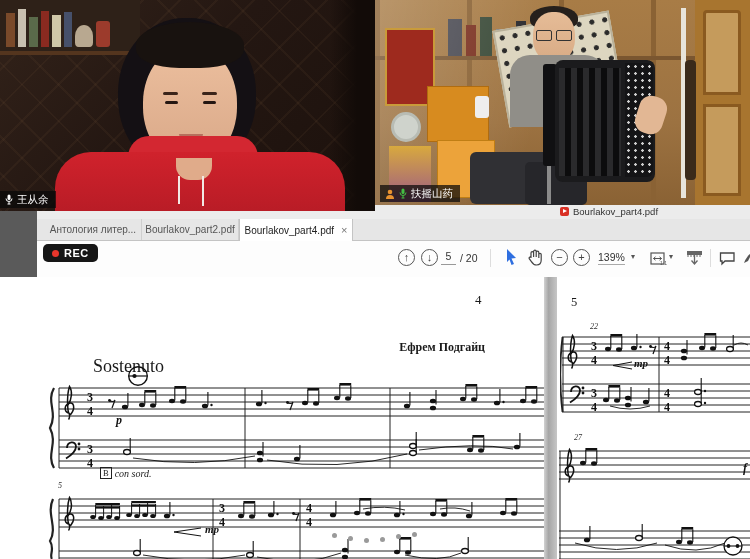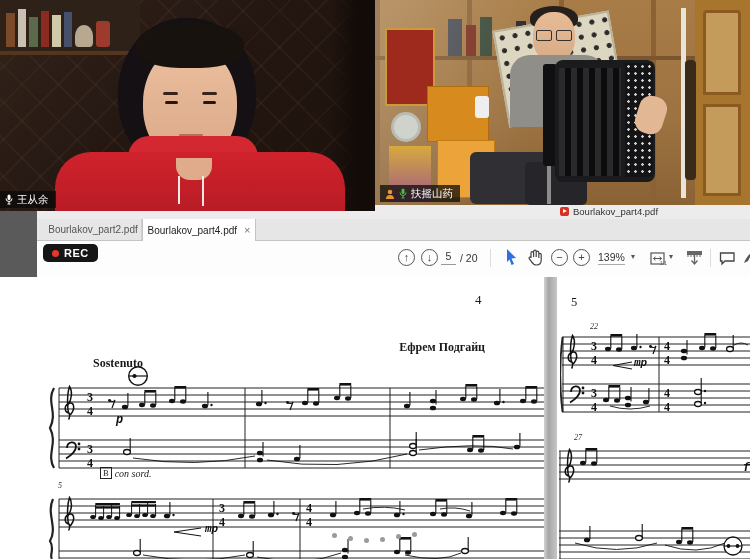--- a/index.html
+++ b/index.html
@@ -27,38 +27,41 @@
   .tsep{position:absolute;top:249px;width:1px;height:18px;background:#ddd}
   .rec{left:43px;top:244px;display:flex;align-items:center;gap:5px;background:#161616;border-radius:5px;padding:3px 9px;color:#fff;font-size:11px;font-weight:bold;letter-spacing:.5px}
   .recdot{width:7px;height:7px;border-radius:50%;background:#e8362c}
   
   .content{left:0;top:277px;width:750px;height:282px;background:#fff}
   .pagegap{left:544px;top:0;width:13px;height:282px;background:linear-gradient(90deg,#d2d2d2,#a6a6a6 35%,#c6c6c6)}
   .serif{font-family:"Liberation Serif",serif;color:#1a1a1a}
   .score-title{font-size:23px;font-weight:bold;text-align:center}
   .ts{font-family:"Liberation Serif",serif;font-weight:bold;font-size:12px;fill:#111}
   .mnum{font-family:"Liberation Serif",serif;font-style:italic;font-size:8px;color:#333}
-  .dyn{font-family:Liberation Mono, monospace;font-style:italic;font-weight:bold;color:#111}
+  .dyn{font-family:Liberation Serif, serif;font-style:italic;font-weight:bold;color:#111}
   .greydot{position:absolute;width:5px;height:5px;border-radius:50%;background:#9a9a9a}
 </style>
 </head>
 <body>
 
 <div class="screen">
 
   <div class="abs" style="left:0;top:205px;width:37px;height:72px;background:#5a5a5a"></div>
 
   <div class="abs titlebar">
     <div class="titlebar-inner">
       <span class="pdficon"></span>
       <span>Bourlakov_part4.pdf</span>
     </div>
   </div>
 
   <div class="abs tabbar">
+    <div class="tab" style="width:84px">
+        <span>Антология литер...</span>
+      </div>
     <div class="tab" style="width:84px">
         <span>Bourlakov_part2.pdf</span>
       </div>
     <div class="tab active" style="width:100px">
       <span>Bourlakov_part4.pdf</span>
       <span class="close">×</span>
     </div>
   </div>
 
   <div class="abs toolbar"></div>
@@ -98,21 +101,21 @@
       <path d="M1.5 2 H15 V10 H6 L3 13 V10 H1.5 Z" fill="none" stroke="#444" stroke-width="1.3"></path>
     </svg>
   <svg class="abs" style="left:743px;top:252px" width="10" height="13">
       <path d="M1 11 C3 6 6 2 9 1 L5 9 Z" fill="#555"></path>
     </svg>
 
   <div class="abs content">
 
     <div class="abs serif" style="left:475px;top:15px;font-size:13px">4</div>
     <div class="abs serif" style="left:330px;top:63px;width:155px;text-align:right;font-weight:bold;font-size:12px">Ефрем Подгайц</div>
-    <div class="abs serif" style="left:93px;top:79px;font-weight:bold;font-size:12px">Sostenuto</div>
+    <div class="abs serif" style="left:93px;top:79px;font-weight:normal;font-size:18px">Sostenuto</div>
 
     <svg class="abs" style="left:126px;top:89px" width="24" height="22">
       <circle cx="12" cy="10" r="9.3" fill="none" stroke="#111" stroke-width="1.4"></circle>
       <path d="M2.7 10 H21.3" stroke="#111" stroke-width="1.2"></path>
       <circle cx="8.5" cy="10" r="2.1" fill="#111"></circle>
     </svg>
 
     <svg class="abs" style="left:45px;top:103px" width="505" height="96">
       <defs>
         <g id="e2" fill="#111">

